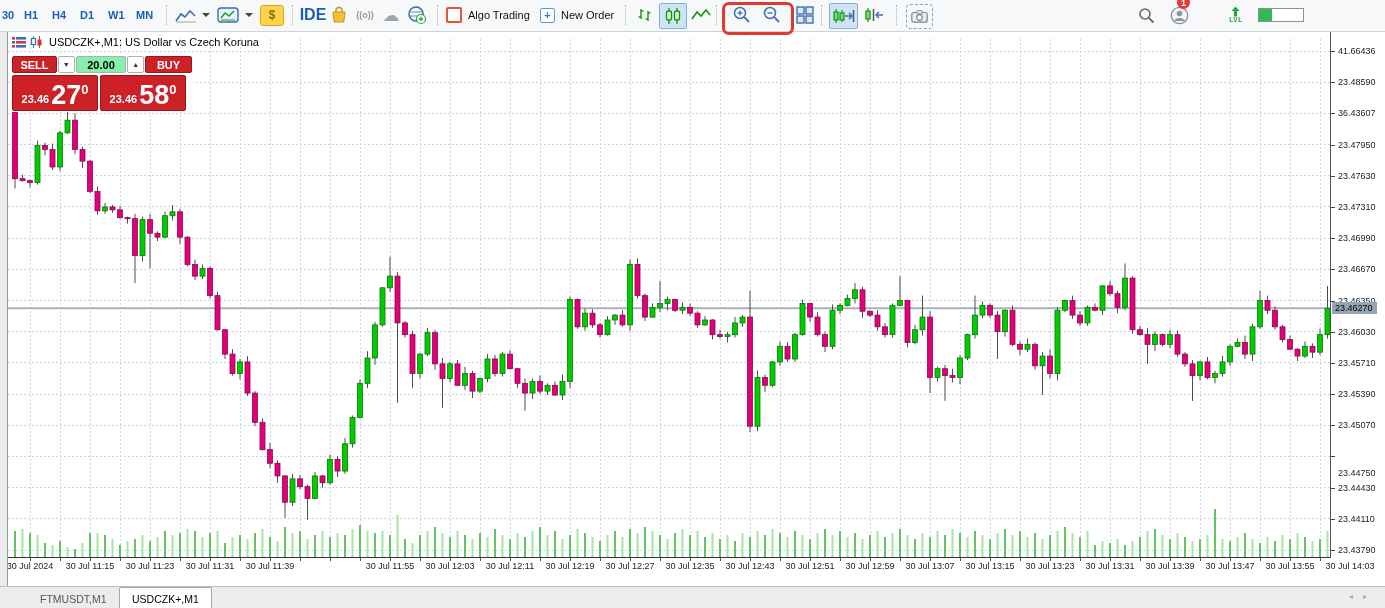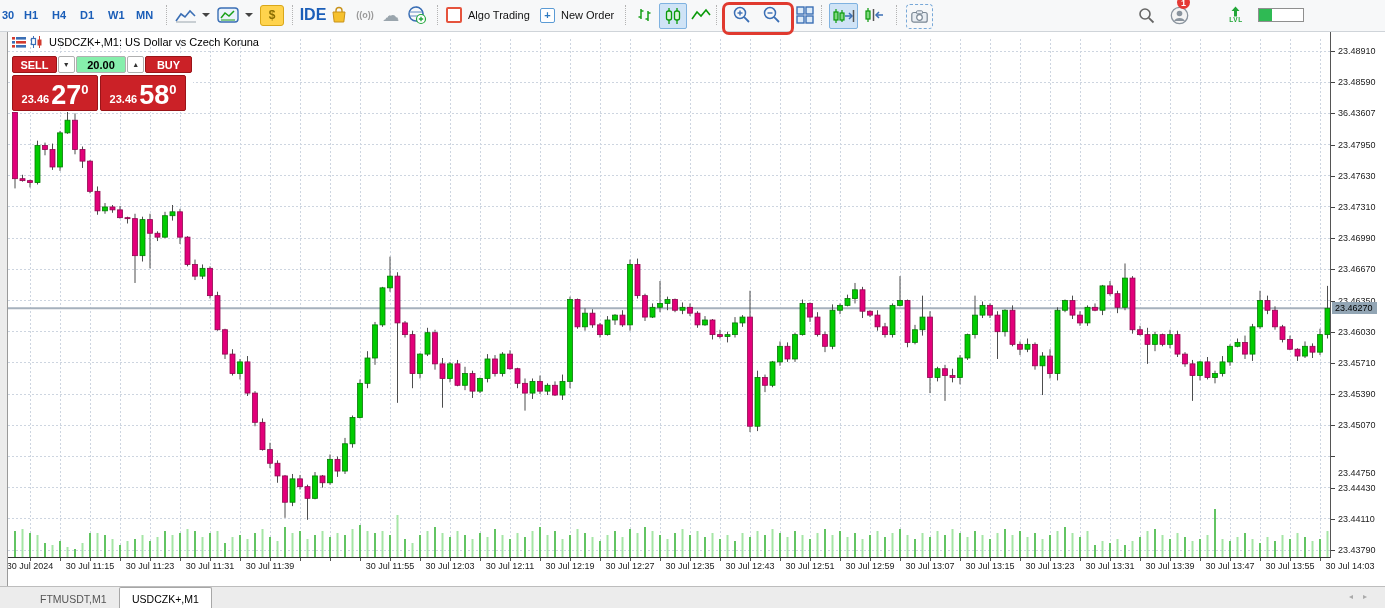--- a/index.html
+++ b/index.html
@@ -884,21 +884,21 @@
         <span class="pbase">23.46</span>
         <span class="pbig">58</span>
         <span class="psup">0</span>
       </div>
     </div>
   </div>
 </div>
 
 <div class="paxis" id="paxis">
     <div class="ptick" style="top: 20px;"></div>
-    <div class="plabel" style="top: 20px;">23.48910</div>
+    <div class="plabel" style="top: 20px;">41.66436</div>
     <div class="ptick" style="top: 51.1875px;"></div>
     <div class="plabel" style="top: 51.1875px;">23.48590</div>
     <div class="ptick" style="top: 82.375px;"></div>
     <div class="plabel" style="top: 82.375px;">36.43607</div>
     <div class="ptick" style="top: 113.562px;"></div>
     <div class="plabel" style="top: 113.562px;">23.47950</div>
     <div class="ptick" style="top: 144.75px;"></div>
     <div class="plabel" style="top: 144.75px;">23.47630</div>
     <div class="ptick" style="top: 175.938px;"></div>
     <div class="plabel" style="top: 175.938px;">23.47310</div>

